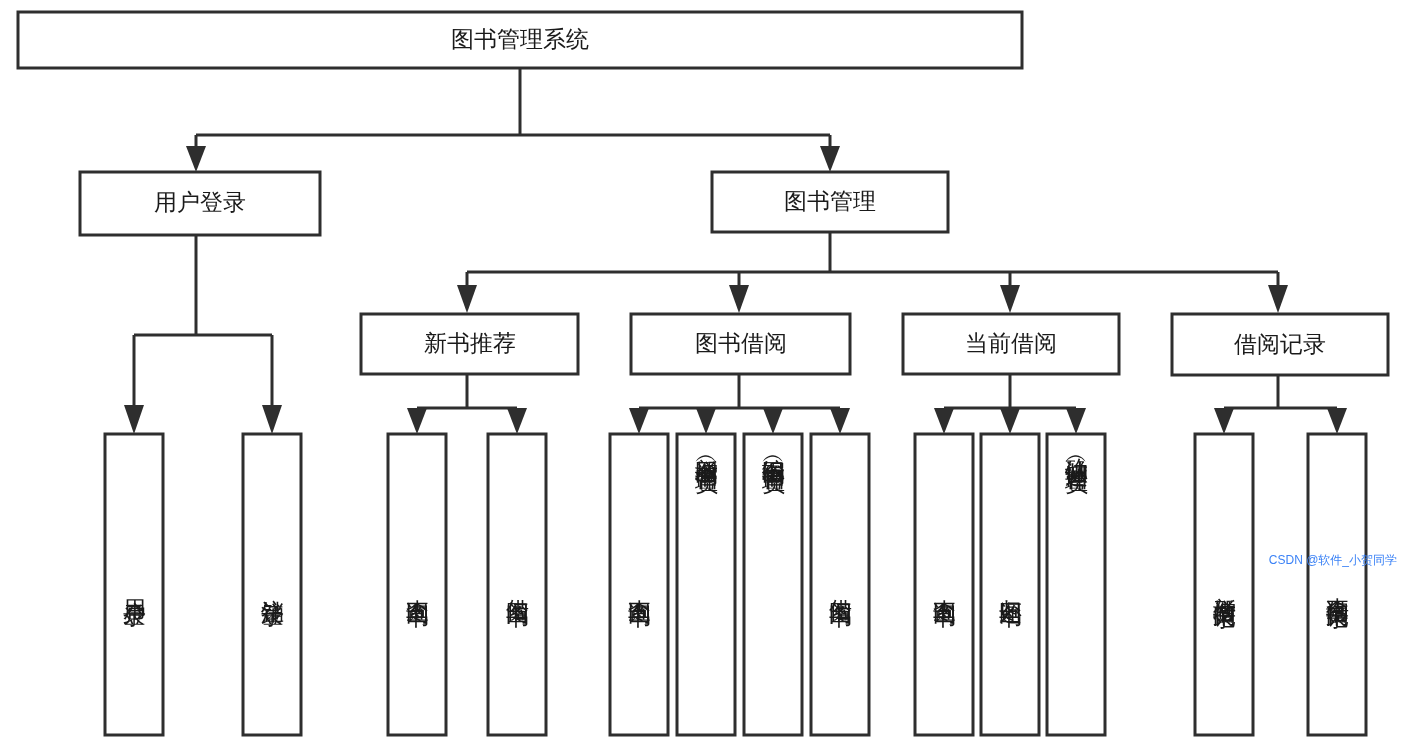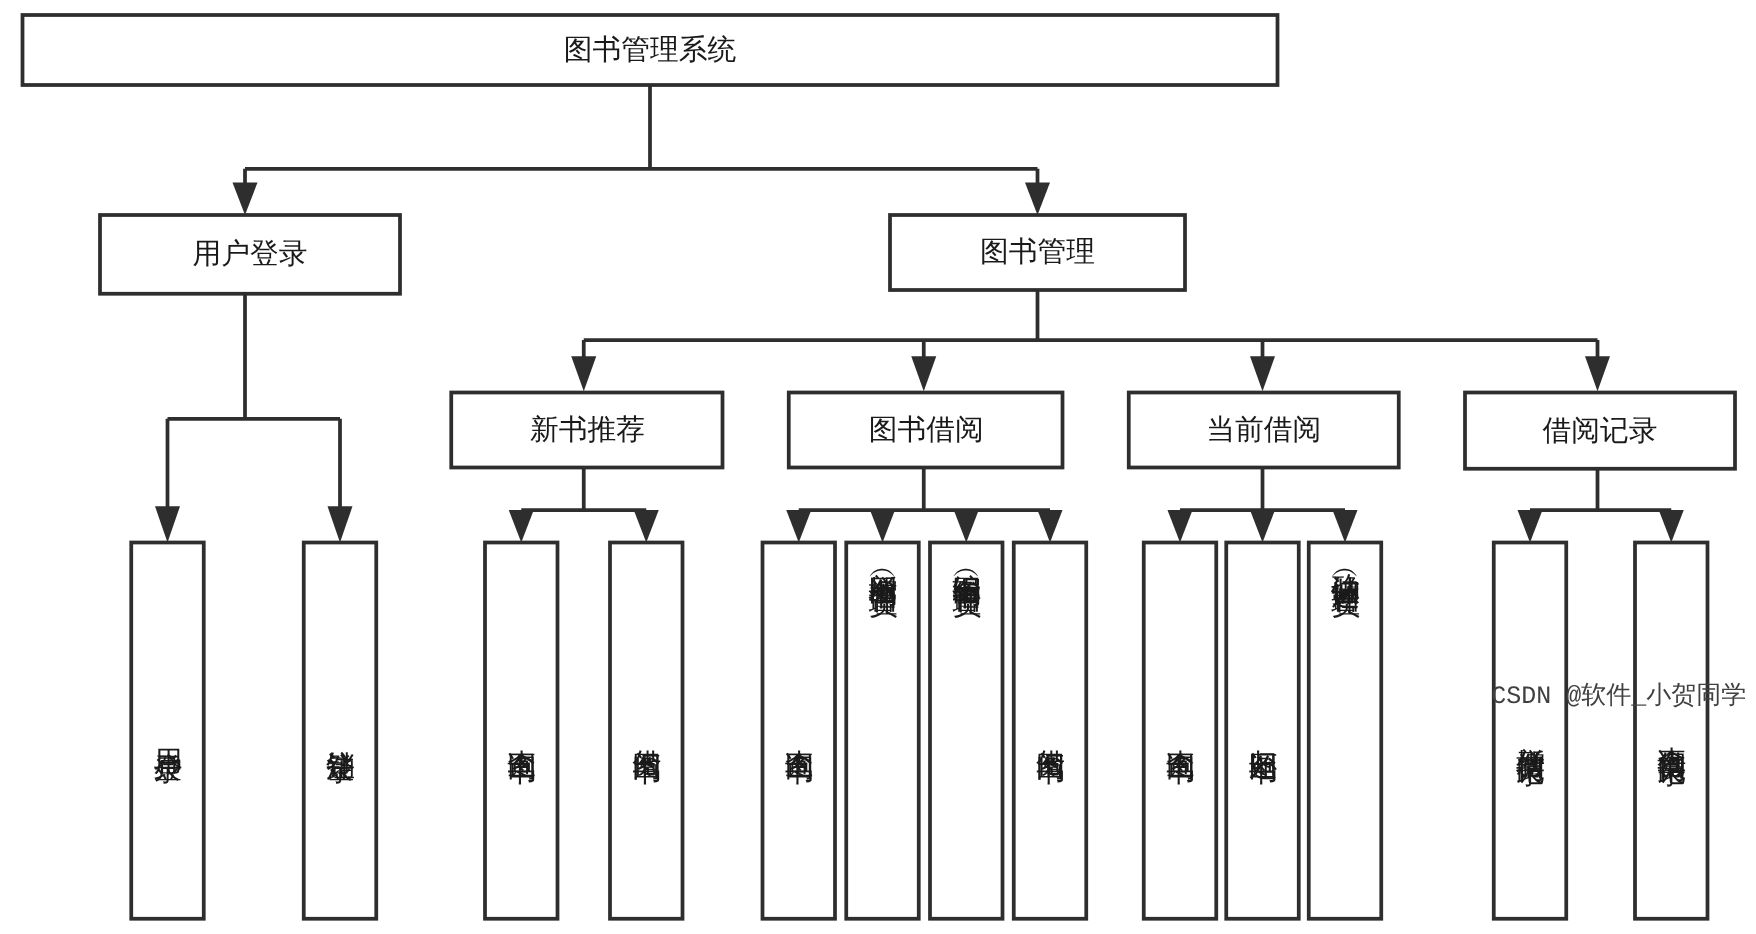--- a/index.html
+++ b/index.html
@@ -60,23 +60,23 @@
     display: flex;
     align-items: center;
     justify-content: center;
     white-space: nowrap;
     pointer-events: none;
   }
   .watermark {
     position: absolute;
     right: 8px;
     bottom: 4px;
-    font-family: Liberation Mono, monospace;
-    font-size: 20px;
-    color: #404040;
+    font-family: Liberation Sans, sans-serif;
+    font-size: 12px;
+    color: #3b82f6;
     white-space: nowrap;
   }
 </style>
 </head>
 <body>
 
 <div id="diagram-root">
 
   <svg id="flowchart" viewBox="0 0 1405 747">
 

